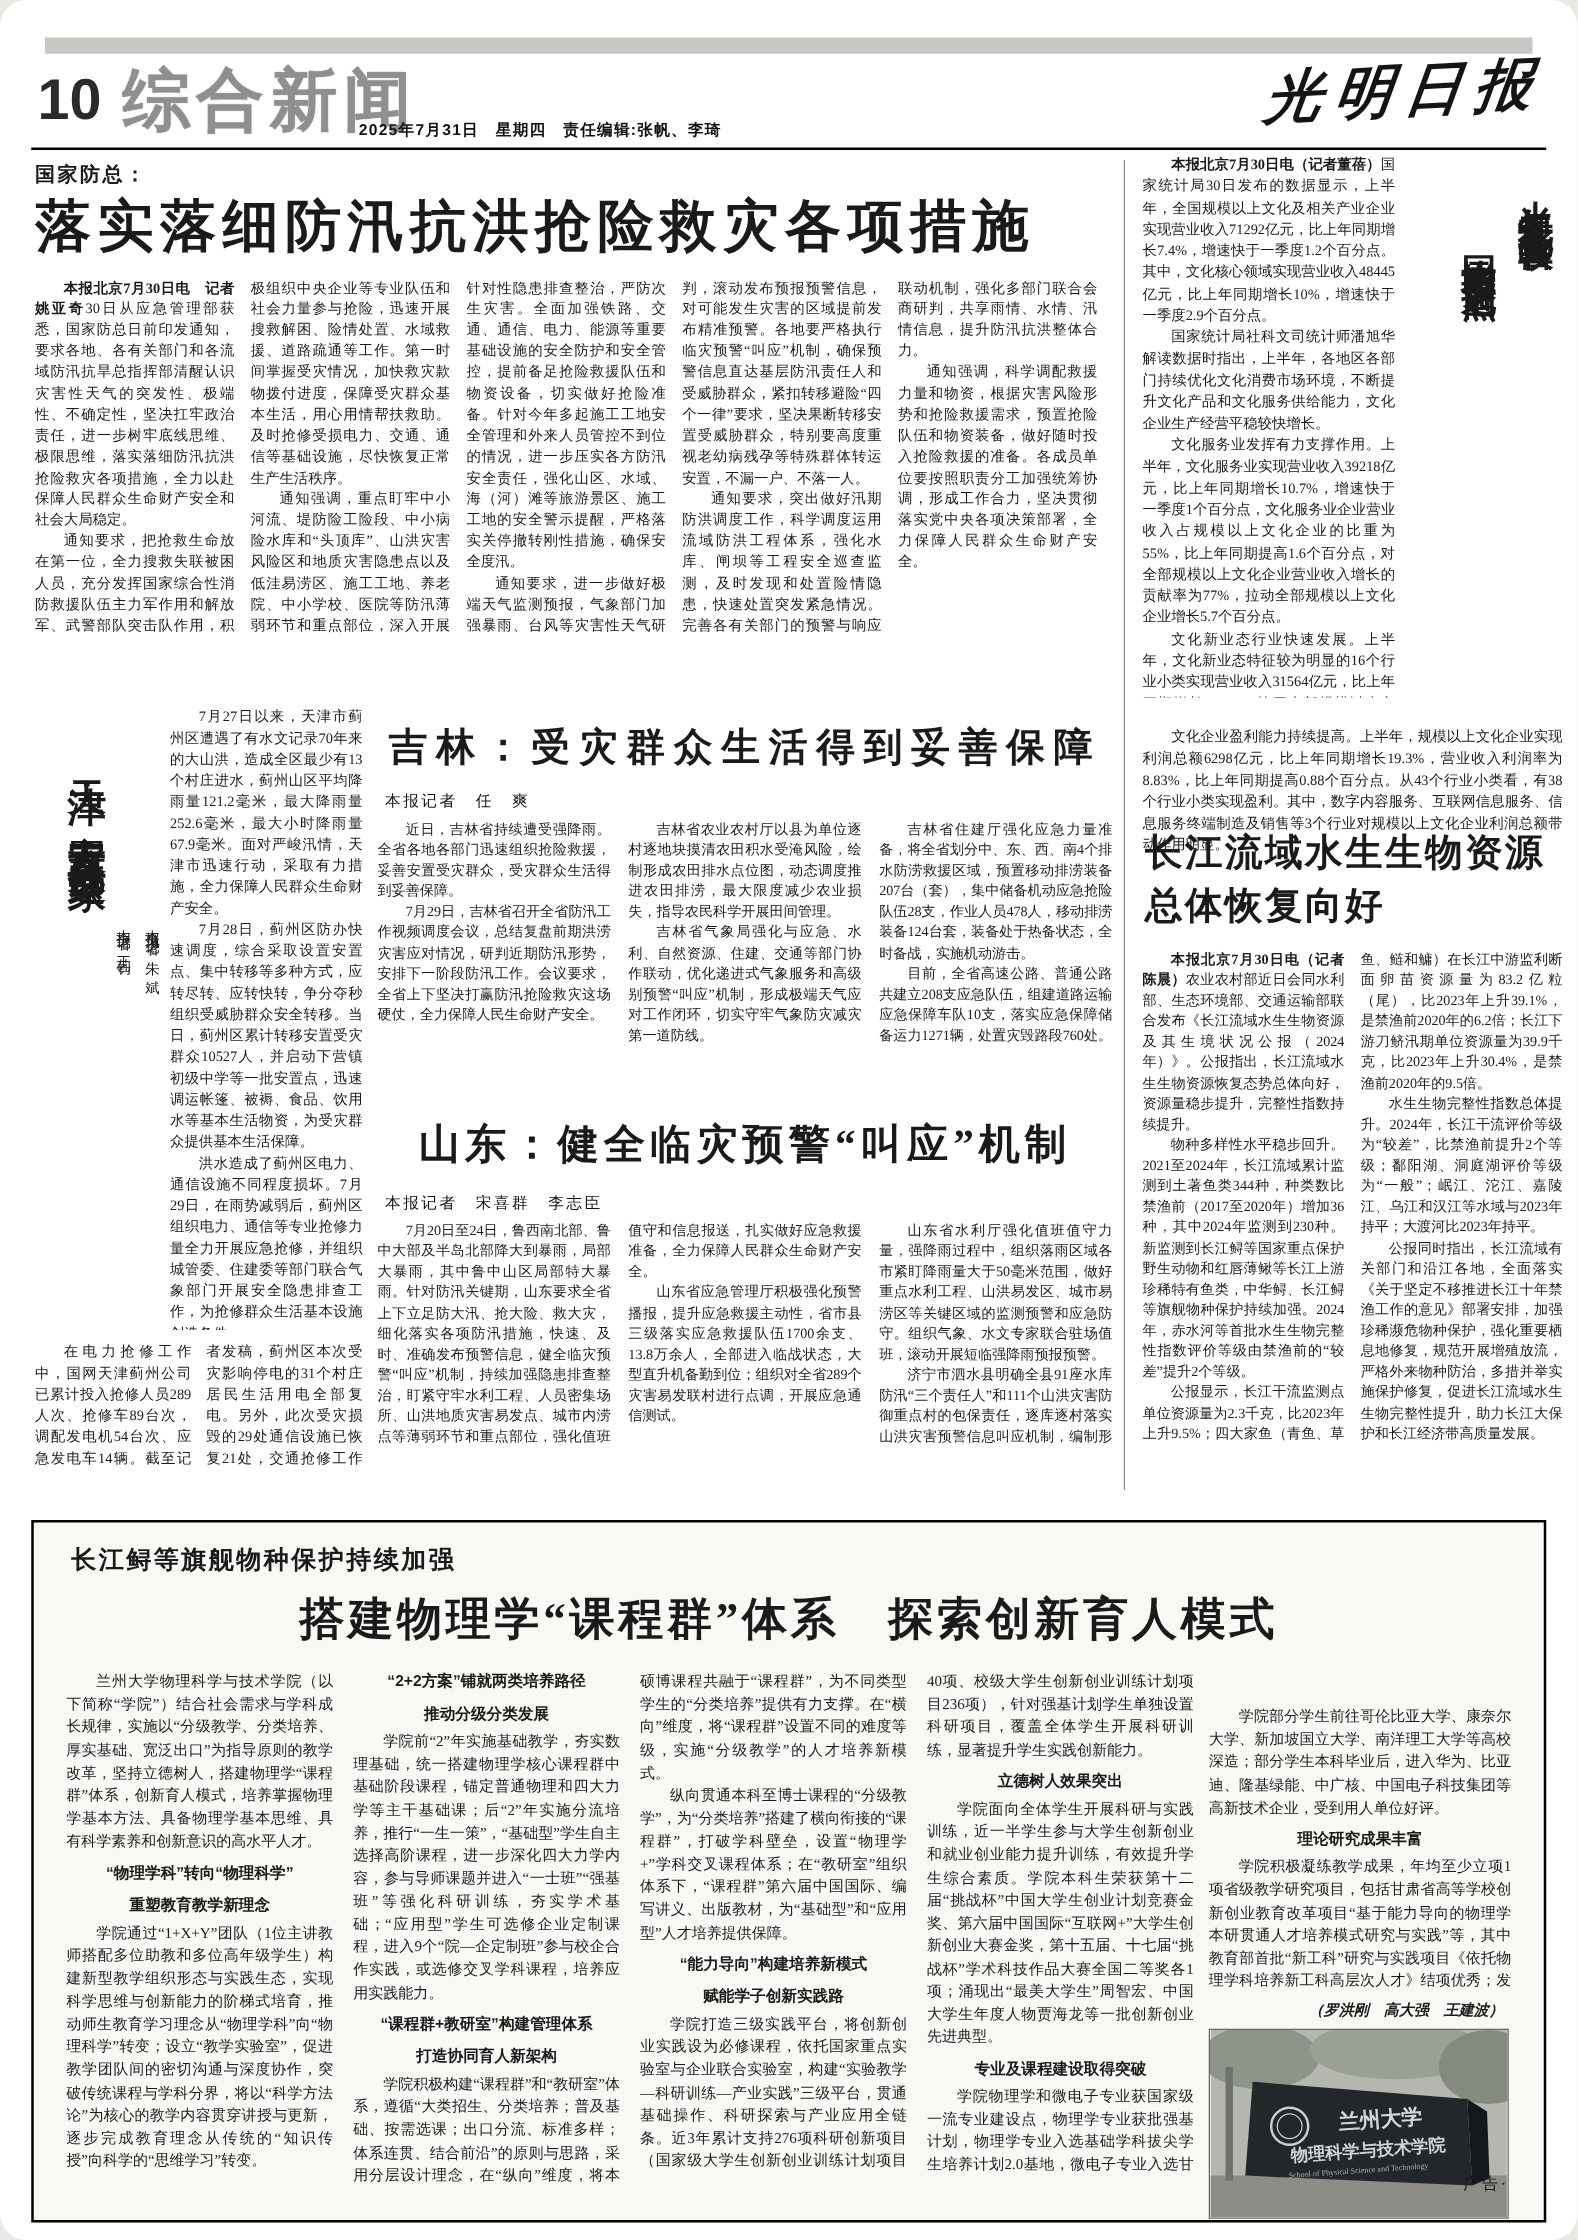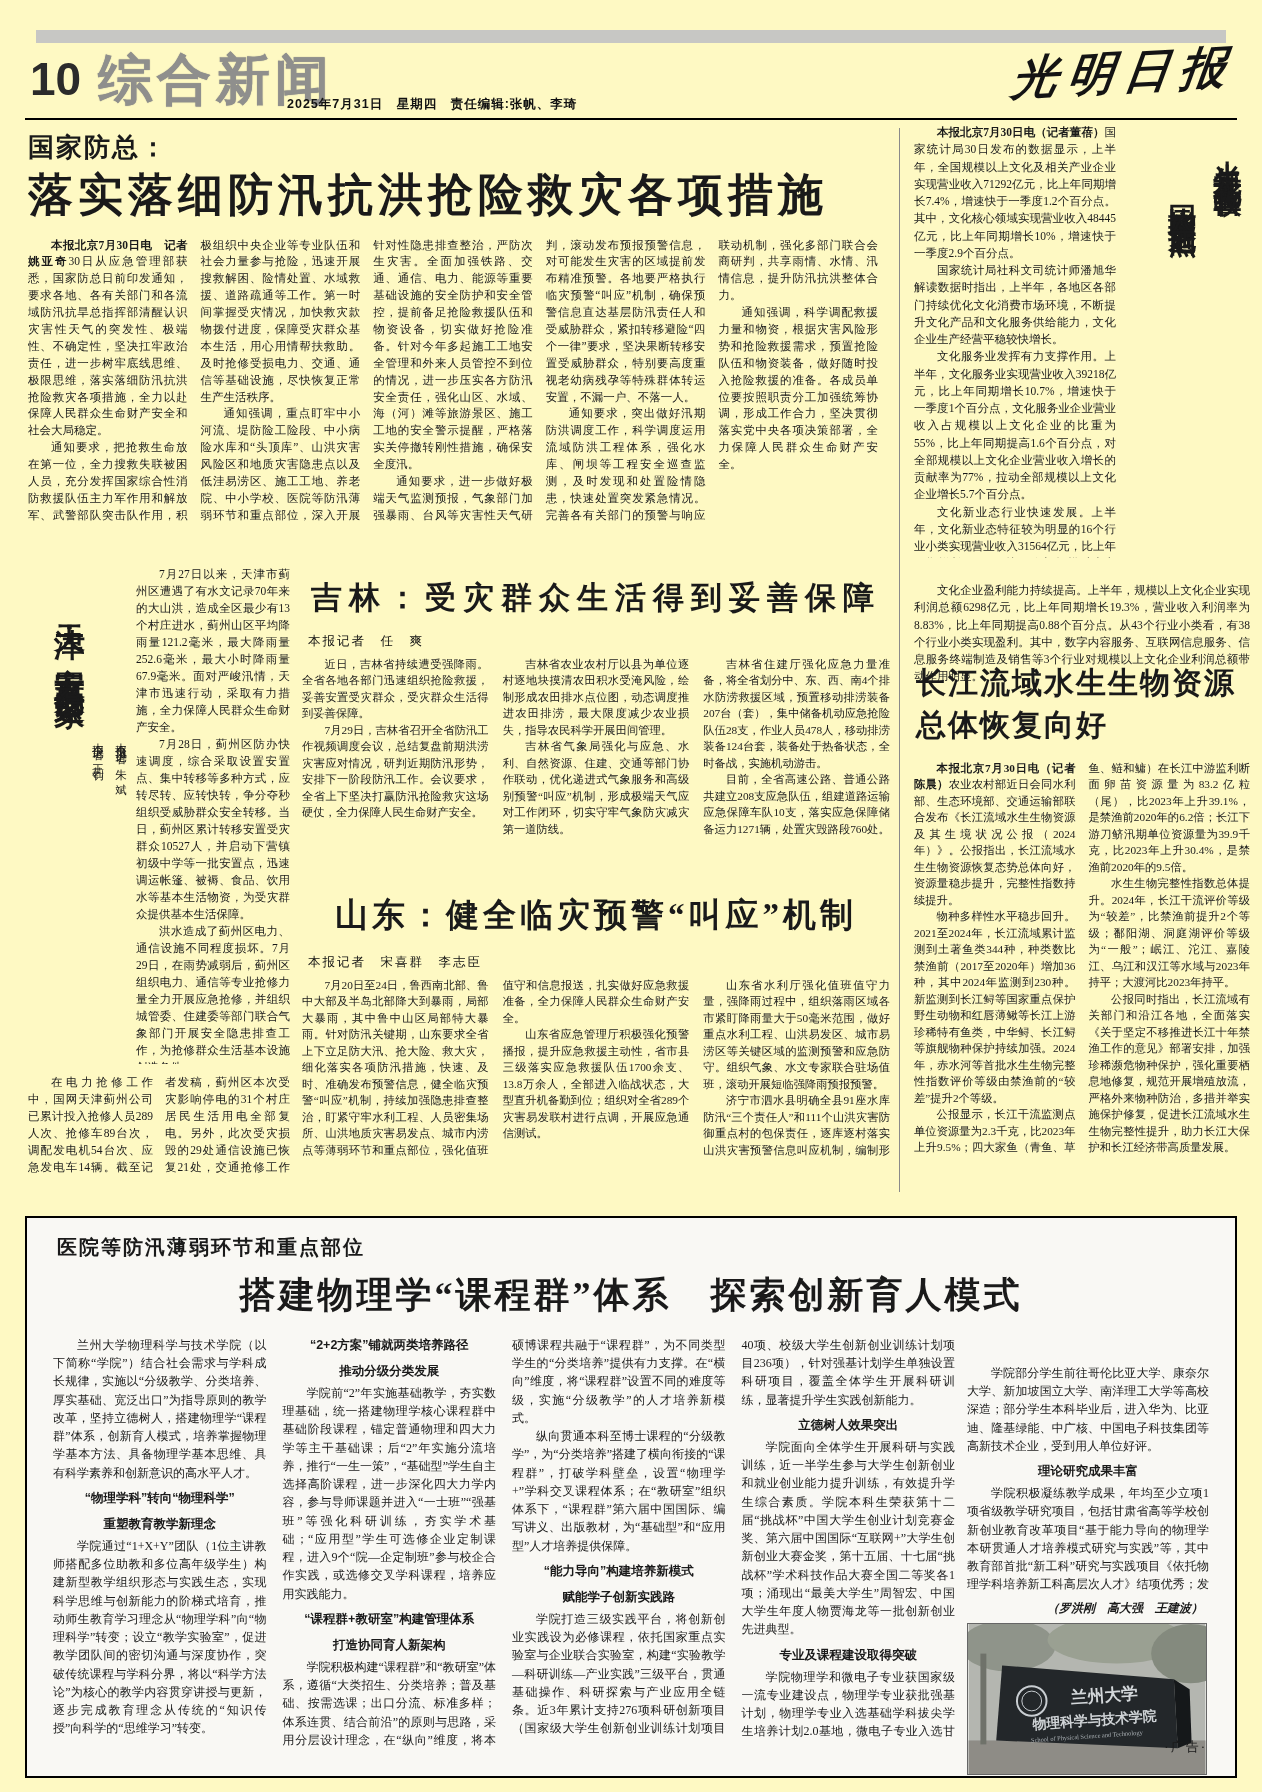--- a/index.html
+++ b/index.html
@@ -1,17 +1,17 @@
 <!DOCTYPE html>
 <html><head>
 <meta charset="utf-8">
 <style>
   html,body{margin:0;padding:0;background:#e8e8e4;}
-  .page{position:relative;width:1262px;height:1792px;margin:0 auto;background:#fef9c3;overflow:hidden;
-        font-family:"Liberation Serif","DejaVu Serif",serif;color:#1a1a1a;}
+  .page{position:relative;width:1262px;height:1792px;margin:0 auto;background:#ffffff;overflow:hidden;
+        font-family:"Liberation Serif","DejaVu Serif",serif;color:#1a1a1a;border-radius:21px;}
   .page *{box-sizing:border-box;}
 
   
   .topbar{position:absolute;left:36px;top:30px;width:1190px;height:13px;background:#c7c7c4;}
   .pageno{position:absolute;left:30px;top:52px;font-size:46px;font-weight:bold;color:#2b2b2b;
           font-family:"Liberation Sans",sans-serif;}
   .section-title{position:absolute;left:98px;top:44px;font-size:54px;font-weight:900;color:#8f8f8d;
           letter-spacing:5px;text-shadow:0 0 1px #7c7c7a;}
   .dateline{position:absolute;left:287px;top:96px;font-size:12.5px;font-weight:bold;color:#111;
           font-family:"Liberation Sans",sans-serif;letter-spacing:1px;}
@@ -21,21 +21,21 @@
   .vrule{position:absolute;left:899px;top:128px;width:1px;height:1064px;background:#8a8a8a;}
 
   
   .art-body{text-align:justify;}
   .art-body p.para{margin:0;text-indent:2em;}
   .vtext{writing-mode:vertical-rl;}
   .byline{font-size:12.5px;letter-spacing:2px;color:#111;}
 
   
   .flood{position:absolute;left:28px;top:130px;width:850px;}
-  .flood .kicker{font-size:26px;font-weight:bold;font-family:"Liberation Sans",sans-serif;letter-spacing:2px;}
+  .flood .kicker{font-size:16px;font-weight:bold;font-family:"Liberation Sans",sans-serif;letter-spacing:2px;}
   .flood-hl{margin:6px 0 0 0;font-size:45px;font-weight:900;letter-spacing:5px;line-height:1.1;white-space:nowrap;}
   .flood-body{margin-top:16px;column-count:5;column-gap:13px;font-size:11.5px;line-height:1.47;
               height:334px;overflow:hidden;}
 
   
   .culture{position:absolute;left:914px;top:124px;width:336px;}
   .cult-row{display:flex;}
   .cult-col{width:202px;height:434px;overflow:hidden;font-size:11.5px;line-height:1.5;}
   .cult-hl{width:134px;height:440px;padding-top:14px;margin-left:0;font-size:28px;font-weight:900;
            line-height:1.62;letter-spacing:3px;}
@@ -177,21 +177,21 @@
     <div class="art-body yz-body">
       <p class="para"><b>本报北京7月30日电（记者陈晨）</b><span>农业农村部近日会同水利部、生态环境部、交通运输部联合发布《长江流域水生生物资源及其生境状况公报（2024年）》。公报指出，长江流域水生生物资源恢复态势总体向好，资源量稳步提升，完整性指数持续提升。</span></p>
     <p class="para">物种多样性水平稳步回升。2021至2024年，长江流域累计监测到土著鱼类344种，种类数比禁渔前（2017至2020年）增加36种，其中2024年监测到230种。新监测到长江鲟等国家重点保护野生动物和红唇薄鳅等长江上游珍稀特有鱼类，中华鲟、长江鲟等旗舰物种保护持续加强。2024年，赤水河等首批水生生物完整性指数评价等级由禁渔前的“较差”提升2个等级。</p>
         <p class="para">公报显示，长江干流监测点单位资源量为2.3千克，比2023年上升9.5%；四大家鱼（青鱼、草鱼、鲢和鳙）在长江中游监利断面卵苗资源量为83.2亿粒（尾），比2023年上升39.1%，是禁渔前2020年的6.2倍；长江下游刀鲚汛期单位资源量为39.9千克，比2023年上升30.4%，是禁渔前2020年的9.5倍。</p>
         <p class="para">水生生物完整性指数总体提升。2024年，长江干流评价等级为“较差”，比禁渔前提升2个等级；鄱阳湖、洞庭湖评价等级为“一般”；岷江、沱江、嘉陵江、乌江和汉江等水域与2023年持平；大渡河比2023年持平。</p>
         <p class="para">公报同时指出，长江流域有关部门和沿江各地，全面落实《关于坚定不移推进长江十年禁渔工作的意见》部署安排，加强珍稀濒危物种保护，强化重要栖息地修复，规范开展增殖放流，严格外来物种防治，多措并举实施保护修复，促进长江流域水生生物完整性提升，助力长江大保护和长江经济带高质量发展。</p>
       </div>
   </section>
 
   <section class="ad">
-    <div class="ad-kicker">医院等防汛薄弱环节和重点部位</div>
+    <div class="ad-kicker">长江鲟等旗舰物种保护持续加强</div>
     <h2 class="ad-hl">搭建物理学“课程群”体系　探索创新育人模式</h2>
     <div class="ad-row">
       <div class="ad-main">
           <p class="para">兰州大学物理科学与技术学院（以下简称“学院”）结合社会需求与学科成长规律，实施以“分级教学、分类培养、厚实基础、宽泛出口”为指导原则的教学改革，坚持立德树人，搭建物理学“课程群”体系，创新育人模式，培养掌握物理学基本方法、具备物理学基本思维、具有科学素养和创新意识的高水平人才。</p>
           <h4 class="subhead">“物理学科”转向“物理科学”</h4>
           <h4 class="subhead">重塑教育教学新理念</h4>
           <p class="para">学院通过“1+X+Y”团队（1位主讲教师搭配多位助教和多位高年级学生）构建新型教学组织形态与实践生态，实现科学思维与创新能力的阶梯式培育，推动师生教育学习理念从“物理学科”向“物理科学”转变；设立“教学实验室”，促进教学团队间的密切沟通与深度协作，突破传统课程与学科分界，将以“科学方法论”为核心的教学内容贯穿讲授与更新，逐步完成教育理念从传统的“知识传授”向科学的“思维学习”转变。</p>
           <h4 class="subhead">“2+2方案”铺就两类培养路径</h4>
           <h4 class="subhead">推动分级分类发展</h4>
           <p class="para">学院前“2”年实施基础教学，夯实数理基础，统一搭建物理学核心课程群中基础阶段课程，锚定普通物理和四大力学等主干基础课；后“2”年实施分流培养，推行“一生一策”，“基础型”学生自主选择高阶课程，进一步深化四大力学内容，参与导师课题并进入“一士班”“强基班”等强化科研训练，夯实学术基础；“应用型”学生可选修企业定制课程，进入9个“院—企定制班”参与校企合作实践，或选修交叉学科课程，培养应用实践能力。</p>

